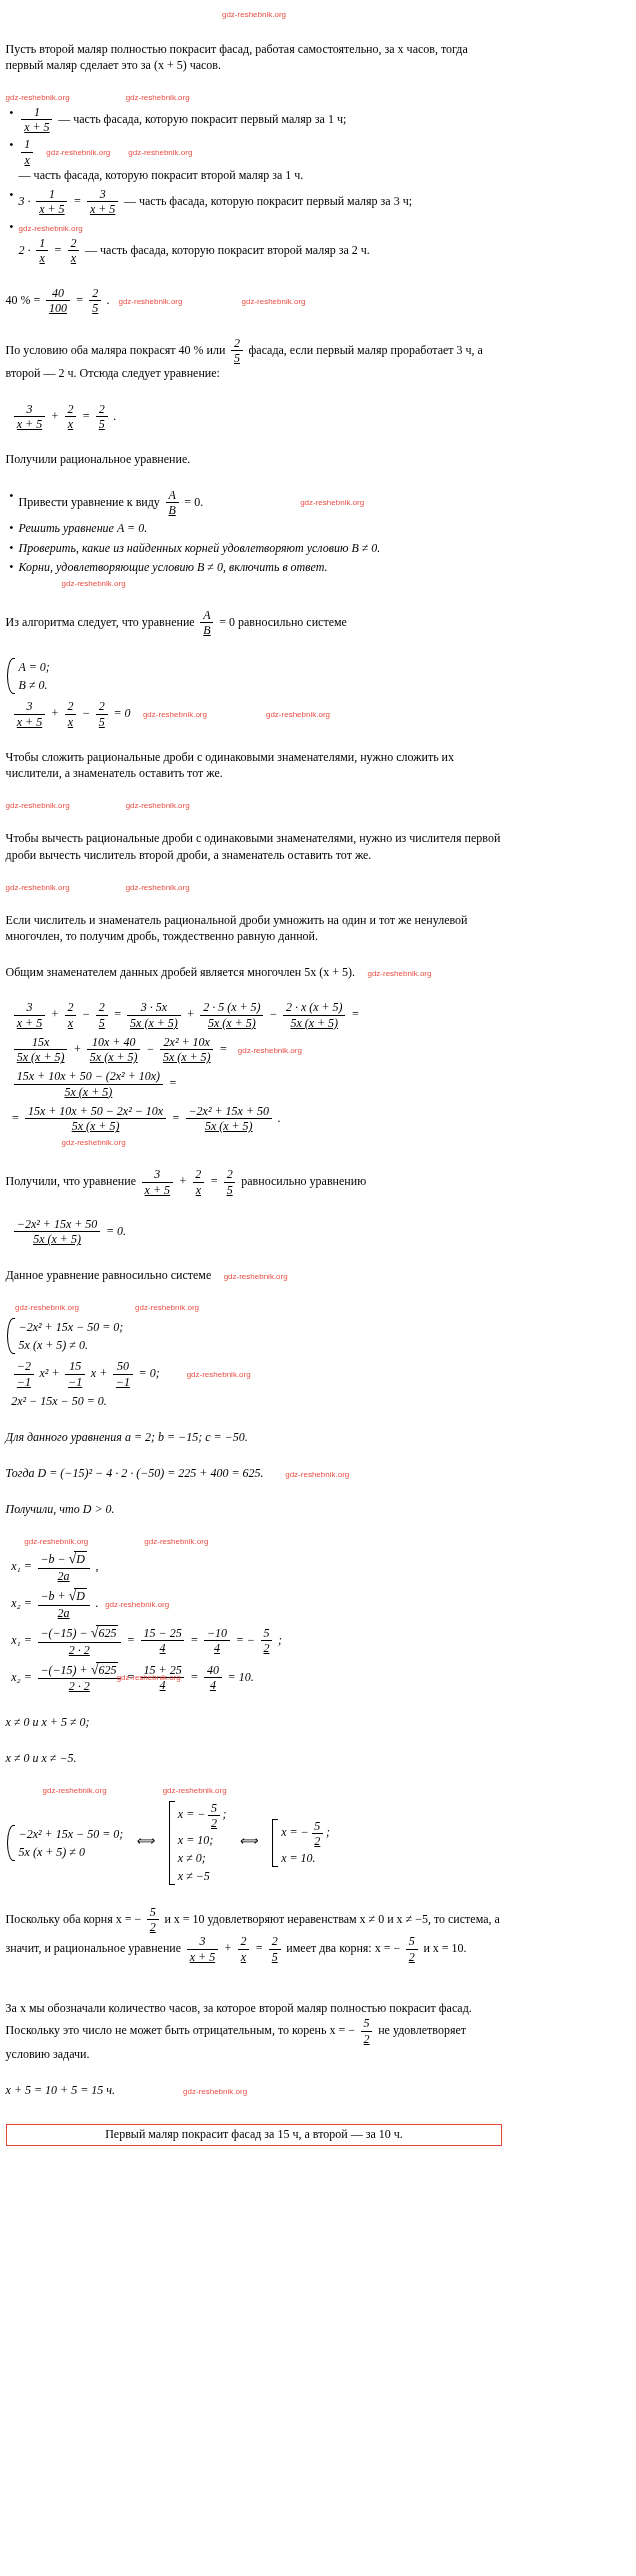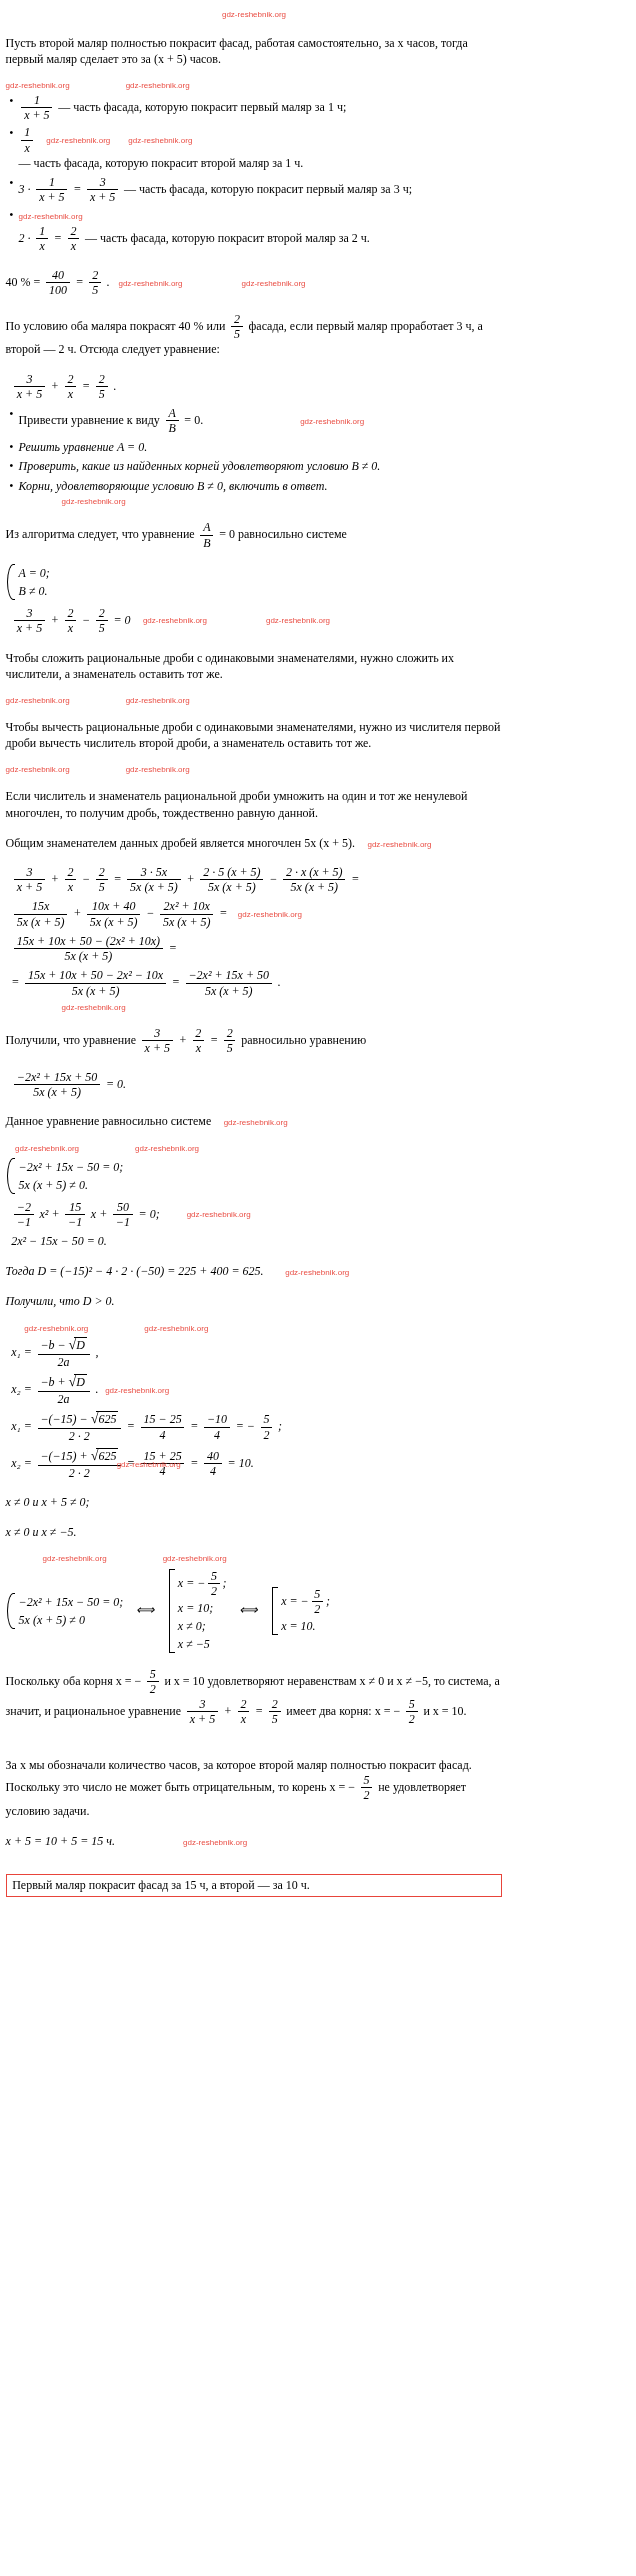--- a/index.html
+++ b/index.html
@@ -11,25 +11,25 @@
     color:#000000;
   }
   .page{position:relative;width:508px;padding:5.6px 5.6px 9.4px 5.6px;box-sizing:border-box;}
   .wm{
     color:#e8443a;
     font-family:"Liberation Sans", sans-serif;
     font-size:8px;
     white-space:nowrap;
     opacity:.95;
   }
-  .line{margin:14px 0;line-height:1.35;}
+  .line{margin:20px 0;line-height:1.35;}
   .math{font-family:"Liberation Serif", serif;font-style:italic;}
   .frac{display:inline-block;vertical-align:middle;text-align:center;margin:0 2.8px;}
   .frac .num{display:block;padding:0 2.8px;border-bottom:0.9px solid #000;line-height:1.2;}
-  .frac .den{display:block;padding:0 2.8px;line-height:1.2;}
+  .frac .den{display:block;padding:0 2.8px;line-height:1.2;text-decoration:underline;}
   .bullets{list-style:none;margin:2.8px 0 2.8px 0;padding-left:13px;}
   .bullets li{position:relative;margin:2.8px 0;line-height:1.4;}
   .bullets li:before{content:"\2022";position:absolute;left:-9.4px;top:0;}
   .sys{display:inline-block;position:relative;padding-left:13px;vertical-align:middle;}
   .sys:before{
     content:"";position:absolute;left:1.9px;top:0;bottom:0;width:6.5px;
     border-left:1.2px solid #000;border-top:1.2px solid #000;border-bottom:1.2px solid #000;
     border-radius:6.5px 0 0 6.5px/ 50% 0 0 50%;
   }
   .sys .row{line-height:1.5;white-space:nowrap;text-align:right;}
@@ -39,20 +39,21 @@
     border-left:1.2px solid #000;border-top:1.2px solid #000;border-bottom:1.2px solid #000;
   }
   .brk .row{line-height:1.5;white-space:nowrap;}
   .eqv{margin:0 9.4px;font-size:13px;}
   .answer{
     border:1.4px solid #e8443a;
     padding:2.8px 5.6px;
     display:block;
     margin-top:25px;
     font-size:12px;
+    text-align:center;
   }
   .sqrt{display:inline-block;border-top:0.9px solid #000;padding:0 1.9px;margin-left:-1.9px;}
   .radical{font-size:14px;}
   .blk{margin:5.6px 0;}
   .center-eq{margin:4.7px 0 4.7px 5.6px;}
   .wmrow{display:flex;gap:56px;margin:0.9px 0;}
 </style>
 </head>
 <body>
 
@@ -118,20 +119,23 @@
 
   <div class="center-eq">
     <span class="frac"><span class="num math">3</span><span class="den math">x + 5</span></span>
     <span class="math">+</span>
     <span class="frac"><span class="num math">2</span><span class="den math">x</span></span>
     <span class="math">=</span>
     <span class="frac"><span class="num math">2</span><span class="den math">5</span></span>
     <span class="math">.</span>
   </div>
 
+  <div class="line">
+    <span>Получили рациональное уравнение.</span>
+  </div>
 
   <ul class="bullets">
     <li>
       <span>Привести уравнение к виду</span>
       <span class="frac"><span class="num math">A</span><span class="den math">B</span></span>
       <span>= 0.</span>
       <span class="wm" style="margin-left:94px;">gdz-reshebnik.org</span>
     </li>
     <li><span class="math">Решить уравнение A = 0.</span></li>
     <li><span class="math">Проверить, какие из найденных корней удовлетворяют условию B ≠ 0.</span></li>
@@ -270,20 +274,23 @@
     <span class="frac"><span class="num math">15</span><span class="den math">−1</span></span>
     <span class="math">x +</span>
     <span class="frac"><span class="num math">50</span><span class="den math">−1</span></span>
     <span class="math">= 0;</span>
     <span class="wm" style="margin-left:24px;">gdz-reshebnik.org</span>
   </div>
 
   <div class="center-eq math">2x² − 15x − 50 = 0.</div>
 
 
+  <div class="line">
+    <span class="math">Для данного уравнения a = 2; b = −15; c = −50.</span>
+  </div>
 
   <div class="line">
     <span class="math">Тогда D = (−15)² − 4 · 2 · (−50) = 225 + 400 = 625.</span>
     <span class="wm" style="margin-left:18.7px;">gdz-reshebnik.org</span>
   </div>
 
   <div class="line">
     <span class="math">Получили, что D &gt; 0.</span>
   </div>
 

